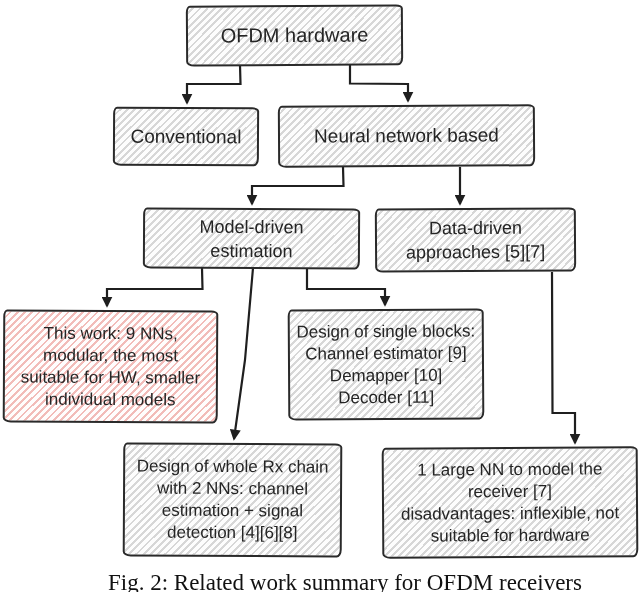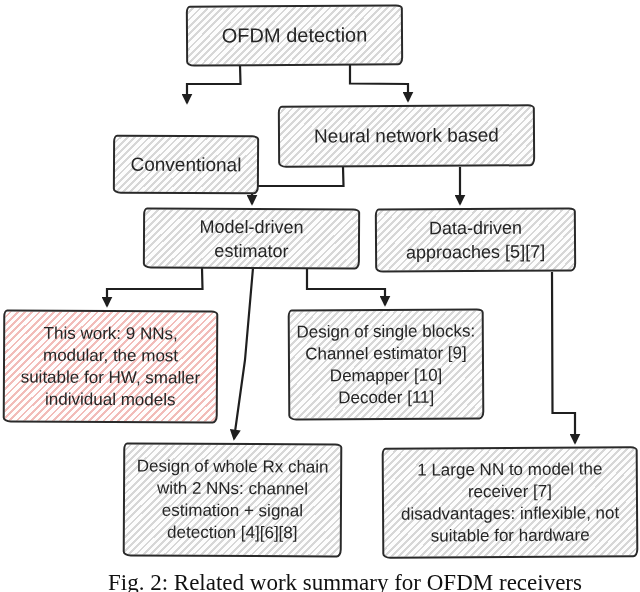--- a/index.html
+++ b/index.html
@@ -52,21 +52,21 @@
     background:
       repeating-linear-gradient(135deg,
         rgba(255,255,255,0) 0px, rgba(255,255,255,0) 3.1px,
         var(--pink-hatch, #f2bcb9) 3.1px, var(--pink-hatch, #f2bcb9) 5.1px),
       #fffdfd;
   }
   .rA { transform: rotate(-0.35deg); }
   .rB { transform: rotate(0.3deg); }
 
   #node-ofdm        { left: 186px; top: 5px;   width: 217px; height: 61px; font-size: 20px; }
-  #node-conv        { left: 113px; top: 107px; width: 146px; height: 59px; font-size: 19px; margin-top: 28px; }
+  #node-conv        { left: 113px; top: 107px; width: 146px; height: 59px; font-size: 19px; }
   #node-nn          { left: 278px; top: 105px; width: 257px; height: 62px; font-size: 19px; }
   #node-model       { left: 143px; top: 208px; width: 217px; height: 61px; font-size: 18px; line-height: 24px; }
   #node-data        { left: 375px; top: 208px; width: 201px; height: 64px; font-size: 18px; line-height: 24px; }
   #node-thiswork    { left: 3px;   top: 310px; width: 215px; height: 113px; font-size: 17px; line-height: 22px; }
   #node-blocks      { left: 288px; top: 309px; width: 196px; height: 111px; font-size: 17px; line-height: 22px; }
   #node-wholerx     { left: 123px; top: 443px; width: 219px; height: 114px; font-size: 17px; line-height: 22px; }
   #node-largenn     { left: 382px; top: 447px; width: 256px; height: 111px; font-size: 17px; line-height: 22px; }
 
   #figure-caption {
     position: absolute;
@@ -94,34 +94,34 @@
     <path class="edge" d="M350,65 L350,83.5 L408,84 L408,101" marker-end="url(#arrow)"></path>
     <path class="edge" d="M343,167 L343.5,186 L252,186 L252,204" marker-end="url(#arrow)"></path>
     <path class="edge" d="M460,167 L460,204" marker-end="url(#arrow)"></path>
     <path class="edge" d="M202,268 L202.5,289 L107,289 L107,306" marker-end="url(#arrow)"></path>
     <path class="edge" d="M253,268 L245,360 L234,439" marker-end="url(#arrow)"></path>
     <path class="edge" d="M307,268 L307,289 L385,289 L385,305" marker-end="url(#arrow)"></path>
     <path class="edge" d="M552,272 L552.5,413 L575,413 L575,443" marker-end="url(#arrow)"></path>
   </svg>
 
   <div class="box rA" id="node-ofdm">
-    <span>OFDM detection</span>
+    <span>OFDM hardware</span>
   </div>
 
   <div class="box rB" id="node-conv">
     <span>Conventional</span>
   </div>
 
   <div class="box rA" id="node-nn">
     <span>Neural network based</span>
   </div>
 
   <div class="box rB" id="node-model">
     <span>Model-driven
-estimator</span>
+estimation</span>
   </div>
 
   <div class="box rA" id="node-data">
     <span>Data-driven
 approaches [5][7]</span>
   </div>
 
   <div class="box pink rB" id="node-thiswork">
     <span>This work: 9 NNs,
 modular, the most

